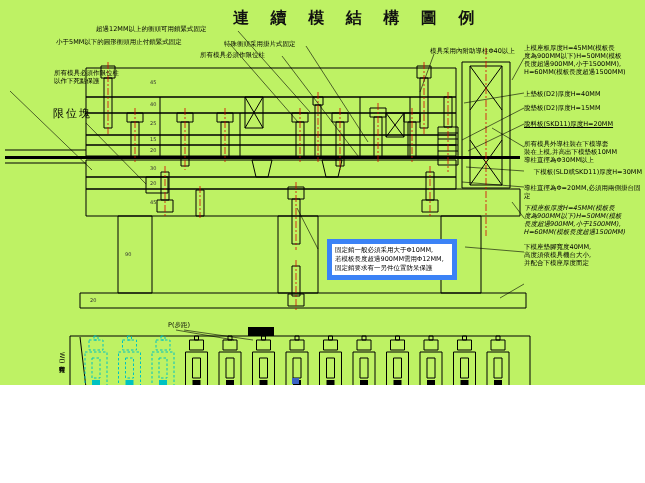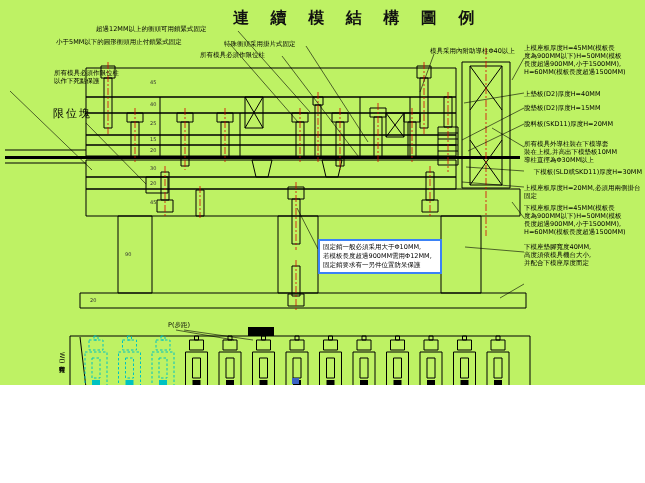--- a/index.html
+++ b/index.html
@@ -11,21 +11,21 @@
   .thin{stroke:#000;fill:none;stroke-width:0.6;}
   .fillb{fill:#000;stroke:none;}
   .cl{stroke:#d40000;fill:none;stroke-width:0.8;stroke-dasharray:7 2 2 2;}
   .dash{stroke-dasharray:2.5 2;}
   .txt{position:absolute;white-space:pre-line;}
   .ttl{font-size:16px;letter-spacing:8px;font-weight:600;color:#111;}
   .ann{font-size:6.5px;line-height:8px;color:#000;}
   .big{font-size:11px;letter-spacing:2px;}
   .tick{font-size:5px;color:#333;letter-spacing:0;}
   .vert{writing-mode:vertical-rl;text-orientation:mixed;}
-  .notebox{position:absolute;left:318px;top:239px;width:114px;border:2px solid #3b82f6;
+  .notebox{position:absolute;left:327px;top:239px;width:114px;border:5px solid #3b82f6;
            padding:2px 3px;font-size:6.5px;line-height:9px;white-space:pre-line;background:#fff;}
   .pageno{font-size:10px;color:#b4582a;letter-spacing:1px;}
 </style>
 </head>
 <body>
 
 <div class="canvas">
 
   <svg width="645" height="483" viewBox="0 0 645 483">
     <defs>
@@ -220,27 +220,27 @@
   <div class="txt ann" style="left:8px;top:69px;margin-left:46px;">所有模具必須作限位柱
 以作下死點保護</div>
   <div class="txt ann big" style="left:53px;top:110px;">限位塊</div>
 
   <div class="txt ann" style="left:524px;top:44px;width:118px;">上模座板厚度H=45MM(模板長
 度為900MM以下)H=50MM(模板
 長度超過900MM,小于1500MM),
 H=60MM(模板長度超過1500MM)</div>
   <div class="txt ann" style="left:524px;top:90px;width:118px;">上墊板(D2)厚度H=40MM</div>
   <div class="txt ann" style="left:524px;top:104px;width:118px;">脫墊板(D2)厚度H=15MM</div>
-  <div class="txt ann" style="left:524px;top:120px;width:118px;">脫料板(SKD11)厚度H=20MM</div>
+  <div class="txt ann" style="left:524px;top:120px;width:118px;text-decoration:underline;">脫料板(SKD11)厚度H=20MM</div>
   <div class="txt ann" style="left:524px;top:140px;width:118px;">所有模具外導柱裝在下模導套
 裝在上模,并高出下模墊板10MM
 導柱直徑為Φ30MM以上</div>
   <div class="txt ann" style="left:524px;top:168px;width:118px;text-align:right;">下模板(SLD或SKD11)厚度H=30MM</div>
-  <div class="txt ann" style="left:524px;top:184px;width:120px;">上模座板厚度H=20MM,必須用兩側掛台固定</div>
-  <div class="txt ann" style="left:524px;top:204px;width:118px;">下模座板厚度H=45MM(模板長
+  <div class="txt ann" style="left:524px;top:184px;width:120px;">導柱直徑為Φ=20MM,必須用兩側掛台固定</div>
+  <div class="txt ann" style="left:524px;top:204px;width:118px;font-style:italic;">下模座板厚度H=45MM(模板長
 度為900MM以下)H=50MM(模板
 長度超過900MM,小于1500MM),
 H=60MM(模板長度超過1500MM)</div>
   <div class="txt ann" style="left:524px;top:243px;width:118px;">下模座墊腳寬度40MM,
 高度須依模具機台大小,
 并配合下模座厚度而定</div>
 
   <div class="notebox">固定銷一般必須采用大于Φ10MM,
 若模板長度超過900MM需用Φ12MM,
 固定銷要求有一另件位置防呆保護</div>

